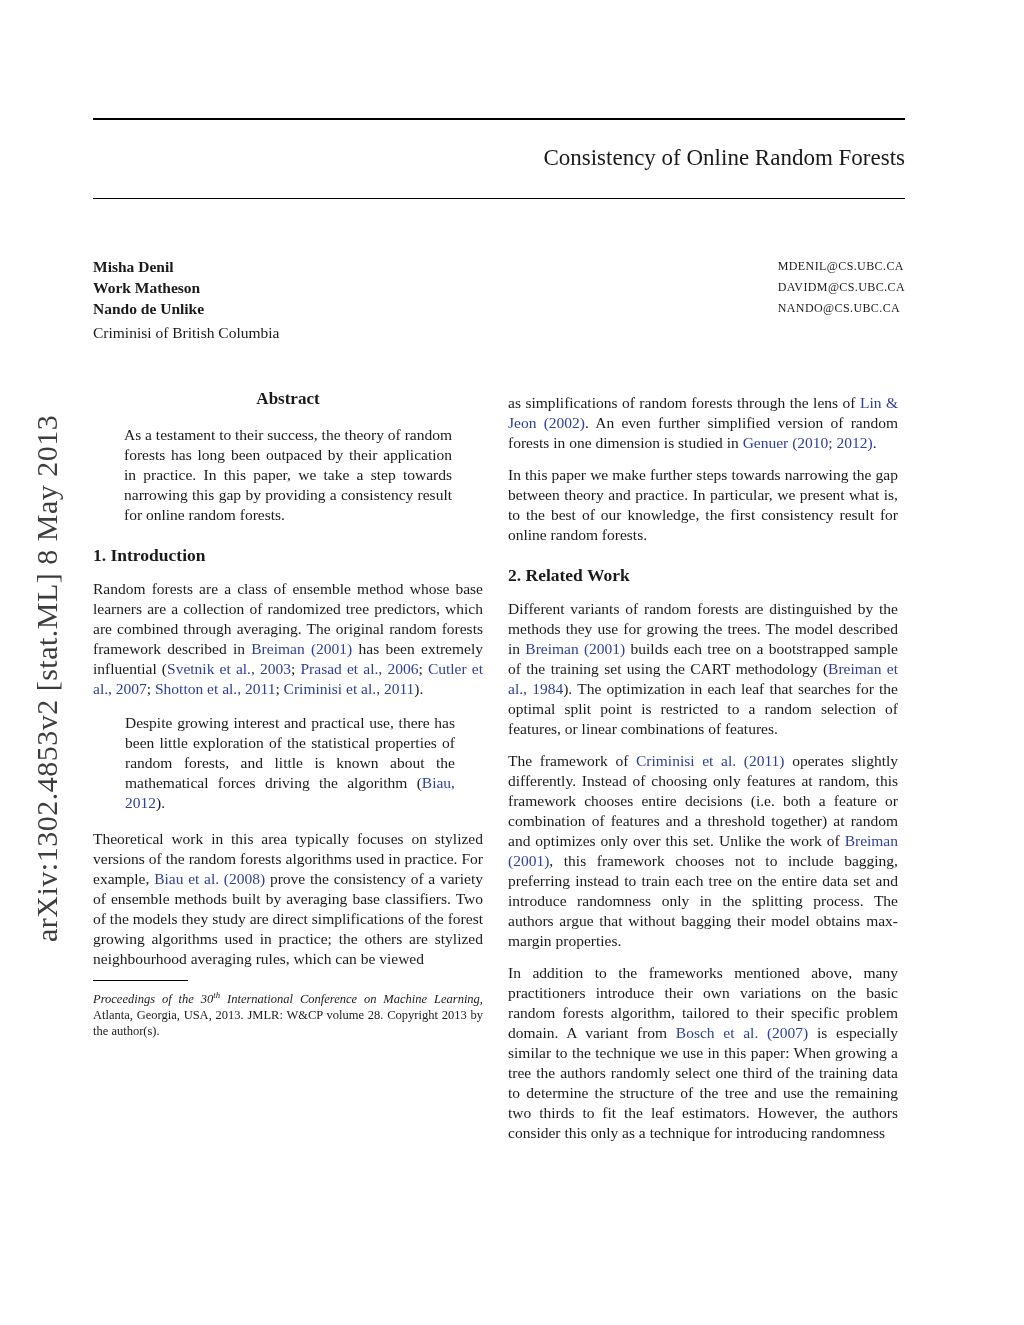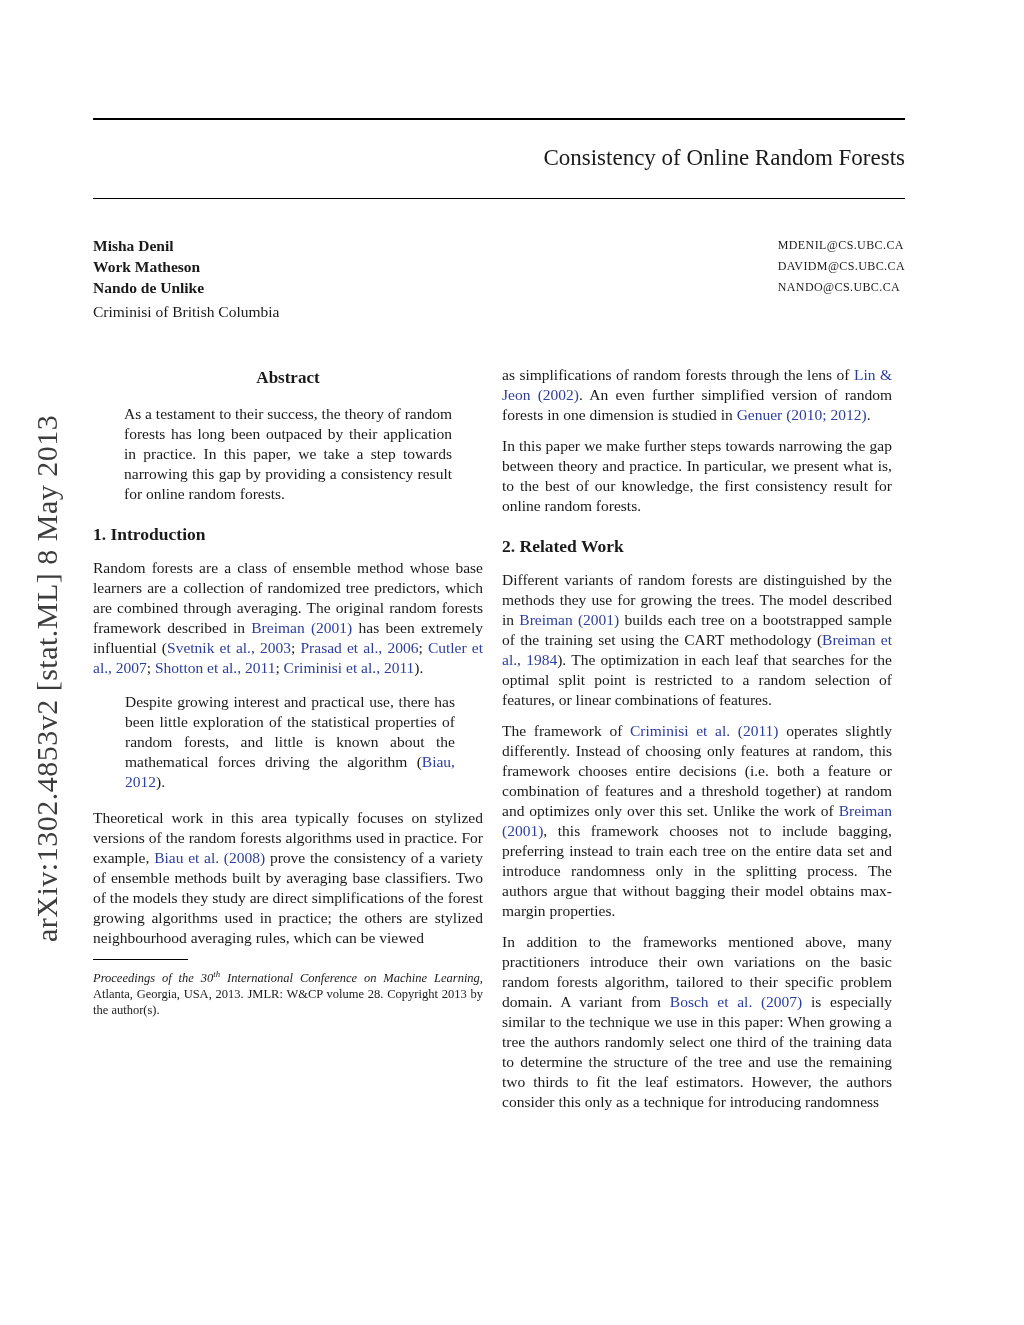--- a/index.html
+++ b/index.html
@@ -39,50 +39,50 @@
   .title {
     text-align: right;
     font-weight: normal;
     font-size: 23px;
     line-height: 28px;
     margin: 24px 0 26px 0;
   }
   .authors {
     display: flex;
     justify-content: space-between;
-    margin-top: 36px;
+    margin-top: 57px;
   }
   .author-name {
     font-weight: bold;
     font-size: 15.5px;
     line-height: 21px;
   }
   .affiliation {
     font-size: 15.5px;
     line-height: 21px;
     margin-top: 3px;
   }
   .email {
     text-transform: uppercase;
     font-size: 12px;
     letter-spacing: 0.4px;
     line-height: 21px;
     text-align: left;
   }
   .columns {
     display: flex;
-    gap: 19px;
+    gap: 25px;
     margin-top: 38px;
   }
   .col { width: 390px; }
   .col p {
     font-size: 15.5px;
     line-height: 20px;
     text-align: justify;
-    margin: 5px 0 11px 0;
+    margin: 12px 0 11px 0;
   }
   .abstract-heading {
     text-align: center;
     font-weight: bold;
     font-size: 17px;
     margin: 8px 0 16px 0;
   }
   p.abstract {
     padding: 0 31px;
     margin-bottom: 0;

